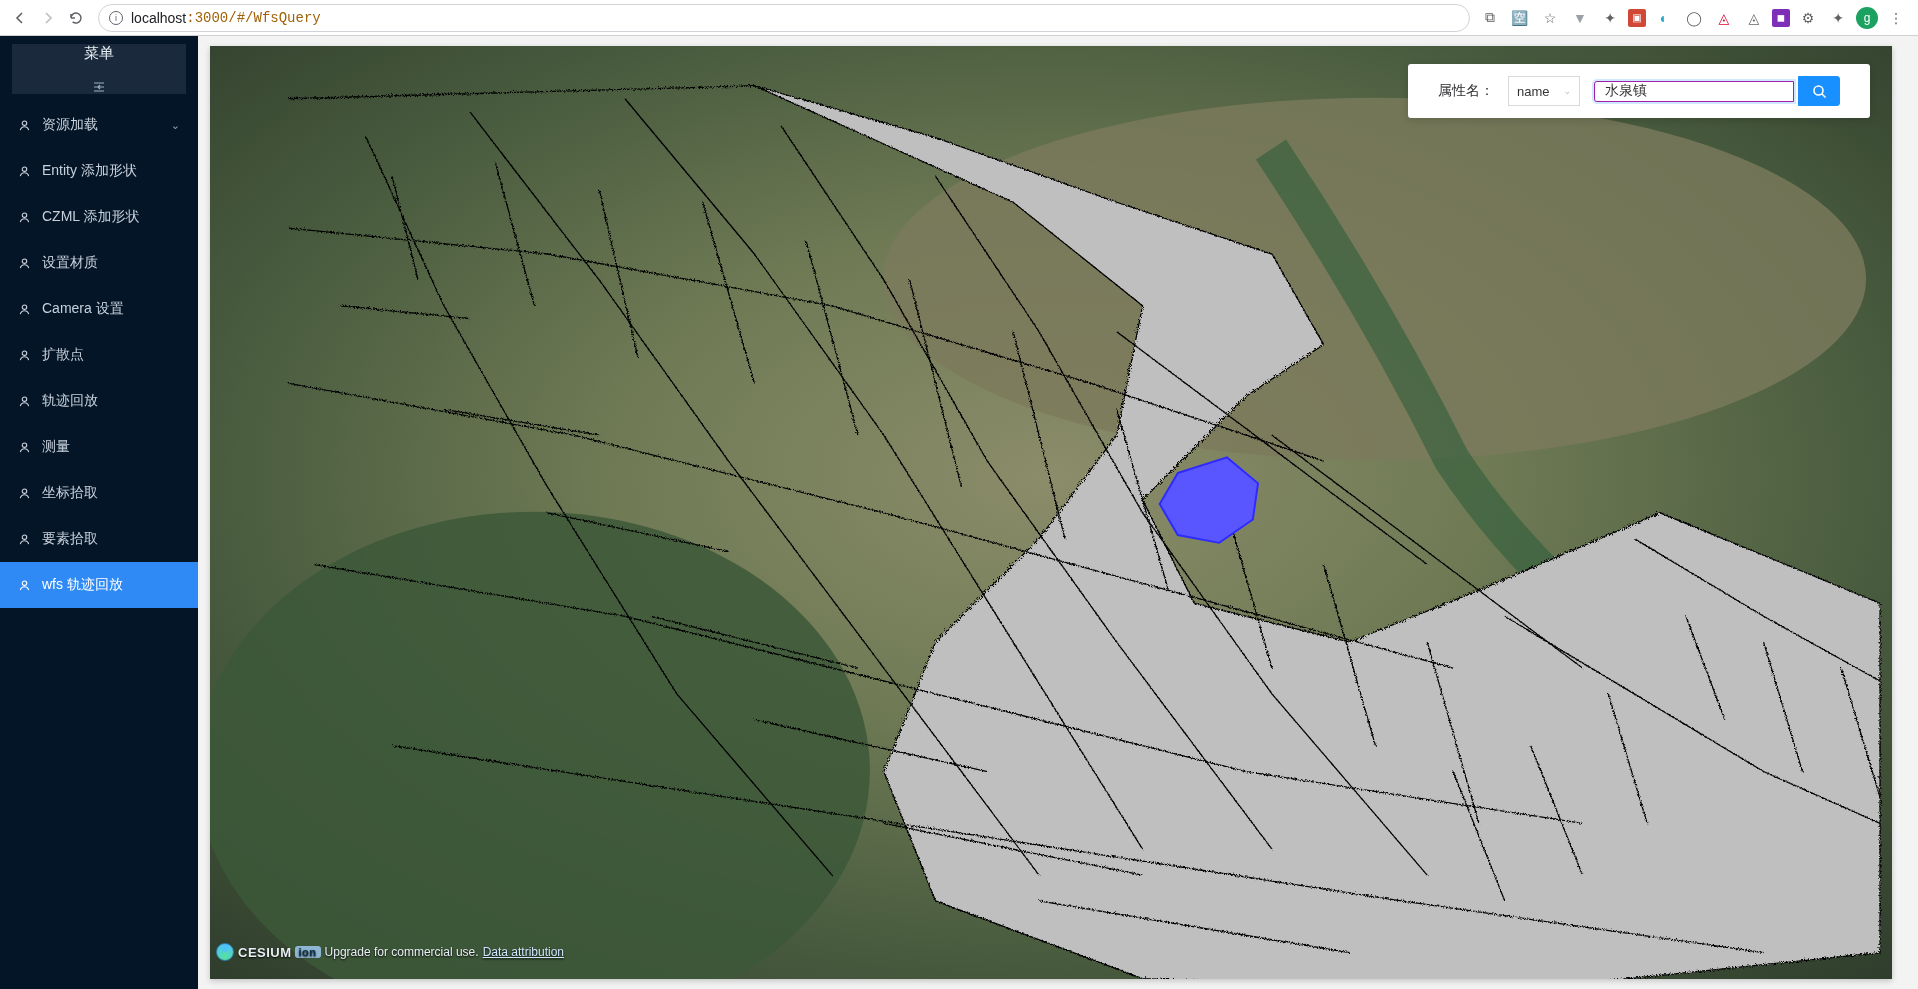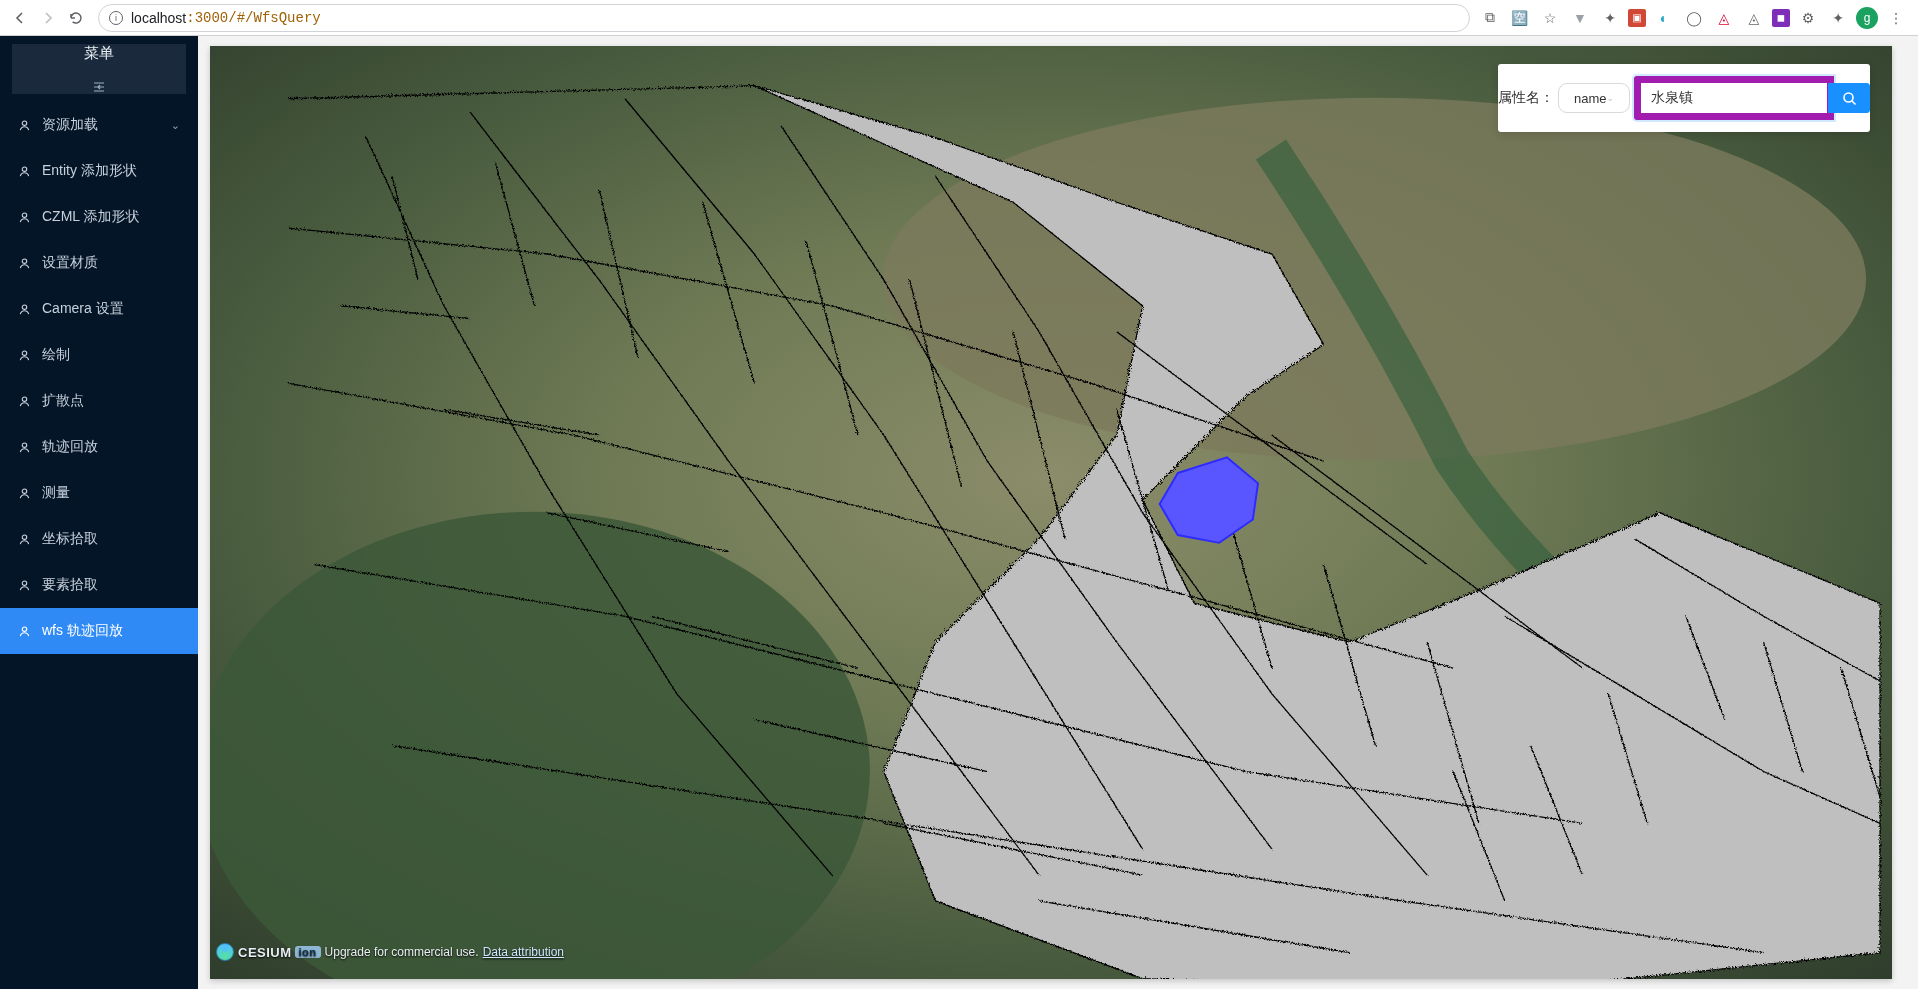--- a/index.html
+++ b/index.html
@@ -123,36 +123,36 @@
   }
   .map-canvas {
     position: absolute; inset: 0;
   }
 
   
   .query-panel {
     position: absolute;
     top: 18px; right: 22px;
     background: #fff;
-    padding: 12px 0;
+    padding: 12px 30px;
     border-radius: 3px;
     box-shadow: 0 2px 8px rgba(0,0,0,.15);
-    display: flex; align-items: center; gap: 4px;
+    display: flex; align-items: center; gap: 14px;
   }
   .query-panel .label { font-size: 14px; color: #303133; }
   .ant-select {
     width: 72px; height: 30px;
-    border: 1px solid #d9d9d9; border-radius: 9px;
-    display: flex; align-items: center; justify-content: center;
+    border: 1px solid #d9d9d9; border-radius: 0;
+    display: flex; align-items: center; justify-content: space-between;
     padding: 0 8px; font-size: 13px; color: #333;
   }
   .ant-select .sel-chev { font-size: 9px; color: #bfbfbf; }
   .ant-input {
-    width: 200px; height: 44px;
-    border: 7px solid #a21caf; border-radius: 3px 0 0 3px;
+    width: 200px; height: 21px;
+    border: 1px solid #a21caf; border-radius: 3px 0 0 3px;
     padding: 0 10px; font-size: 14px; color: #333;
     outline: none;
     box-shadow: 0 0 0 2px rgba(24,144,255,.2);
   }
   .search-btn {
     width: 42px; height: 30px;
     background: #1890ff; border: 1px solid #1890ff;
     border-radius: 0 3px 3px 0;
     display: flex; align-items: center; justify-content: center;
     color: #fff; cursor: pointer;
@@ -292,29 +292,20 @@
           </span>
           <span>Camera 设置</span>
         </li>
         <li>
           <span class="mi-icon">
             <svg width="13" height="13" viewBox="0 0 14 14">
               <circle cx="7" cy="4.5" r="2.4" fill="none" stroke="currentColor" stroke-width="1.2"></circle>
               <path d="M2.5 12c.6-2.4 2.4-3.6 4.5-3.6s3.9 1.2 4.5 3.6" fill="none" stroke="currentColor" stroke-width="1.2"></path>
             </svg>
           </span>
-          <span>绘制</span>
-        </li>
-        <li>
-          <span class="mi-icon">
-            <svg width="13" height="13" viewBox="0 0 14 14">
-              <circle cx="7" cy="4.5" r="2.4" fill="none" stroke="currentColor" stroke-width="1.2"></circle>
-              <path d="M2.5 12c.6-2.4 2.4-3.6 4.5-3.6s3.9 1.2 4.5 3.6" fill="none" stroke="currentColor" stroke-width="1.2"></path>
-            </svg>
-          </span>
           <span>扩散点</span>
         </li>
         <li>
           <span class="mi-icon">
             <svg width="13" height="13" viewBox="0 0 14 14">
               <circle cx="7" cy="4.5" r="2.4" fill="none" stroke="currentColor" stroke-width="1.2"></circle>
               <path d="M2.5 12c.6-2.4 2.4-3.6 4.5-3.6s3.9 1.2 4.5 3.6" fill="none" stroke="currentColor" stroke-width="1.2"></path>
             </svg>
           </span>
           <span>轨迹回放</span>

